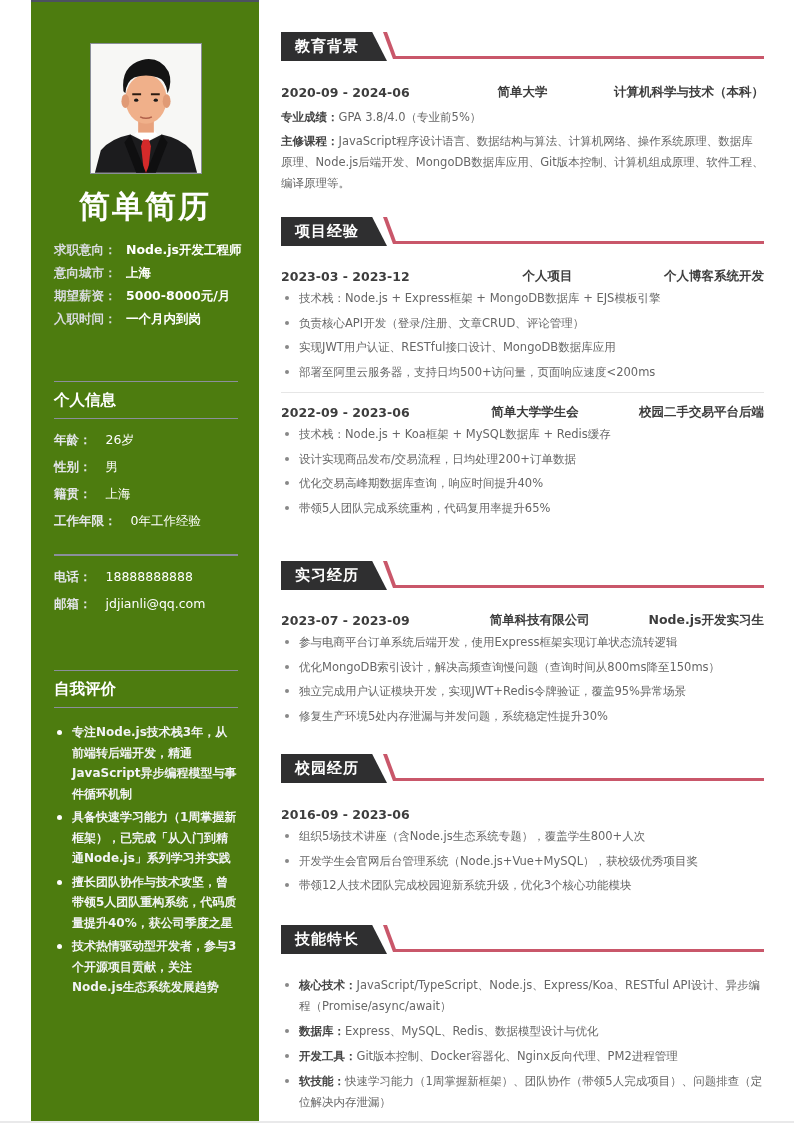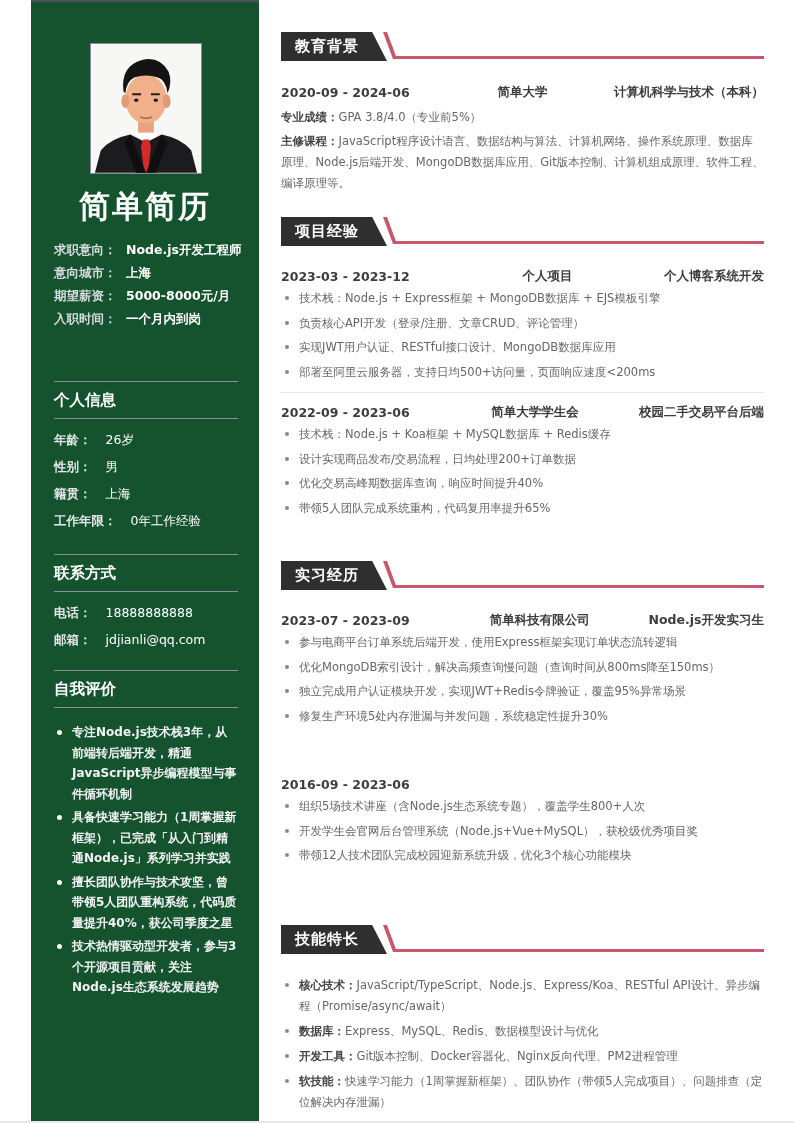--- a/index.html
+++ b/index.html
@@ -4,21 +4,21 @@
 <style>
   * { box-sizing: border-box; margin: 0; padding: 0; }
   html, body { width: 794px; height: 1123px; background: #ffffff; overflow: hidden; }
   body { font-family: "DejaVu Sans", "Liberation Sans", sans-serif; color: #555; position: relative; }
 
   .page { position: absolute; left: 0; top: 0; width: 794px; height: 1123px; background: #fff; }
 
   
   .sidebar {
     position: absolute; left: 31px; top: 0; width: 228px; height: 1123px;
-    background: #14532d; color: #f0f0f2;
+    background: #4d7c0f; color: #f0f0f2;
     border-top: 2px solid #4c5160;
   }
   .photo {
     position: absolute; left: 59px; top: 41px; width: 112px; height: 131px;
     background: #f7f7f5; border: 1px solid #8a8e99; overflow: hidden;
   }
   .photo svg { width: 100%; height: 100%; display: block; }
   .name {
     position: absolute; left: 0; top: 184px; width: 228px; text-align: center;
     font-size: 31px; font-weight: bold; color: #ffffff; letter-spacing: 2px;
@@ -153,21 +153,20 @@
         </div>
         <div class="side-row">
           <span class="k">工作年限：</span>
           <span class="v">0年工作经验</span>
         </div>
       </div>
     </div>
 
     <div class="side-section" style="top:552px;">
       <div class="side-rule"></div>
-      <div class="side-title">联系方式</div>
       <div class="side-rule"></div>
       <div class="side-list">
         <div class="side-row">
           <span class="k">电话：</span>
           <span class="v">18888888888</span>
         </div>
         <div class="side-row">
           <span class="k">邮箱：</span>
           <span class="v">jdjianli@qq.com</span>
         </div>
@@ -263,20 +262,27 @@
       </div>
       <ul class="bullets">
         <li>参与电商平台订单系统后端开发，使用Express框架实现订单状态流转逻辑</li>
         <li>优化MongoDB索引设计，解决高频查询慢问题（查询时间从800ms降至150ms）</li>
         <li>独立完成用户认证模块开发，实现JWT+Redis令牌验证，覆盖95%异常场景</li>
         <li>修复生产环境5处内存泄漏与并发问题，系统稳定性提升30%</li>
       </ul>
     </section>
 
     <section class="section" style="top:754px;">
+      <div class="sec-head">
+        <div class="sec-tab">校园经历</div>
+        <svg class="sec-slash" viewBox="0 0 16 30">
+            <path d="M2 0 L6 0 L16 27 L12 27 Z" fill="#c9576a"></path>
+          </svg>
+        <div class="sec-line"></div>
+      </div>
       <div style="height:20px;"></div>
       <div class="entry-head">
         <span class="date">2016-09 - 2023-06</span>
       </div>
       <ul class="bullets">
         <li>组织5场技术讲座（含Node.js生态系统专题），覆盖学生800+人次</li>
         <li>开发学生会官网后台管理系统（Node.js+Vue+MySQL），获校级优秀项目奖</li>
         <li>带领12人技术团队完成校园迎新系统升级，优化3个核心功能模块</li>
       </ul>
     </section>

